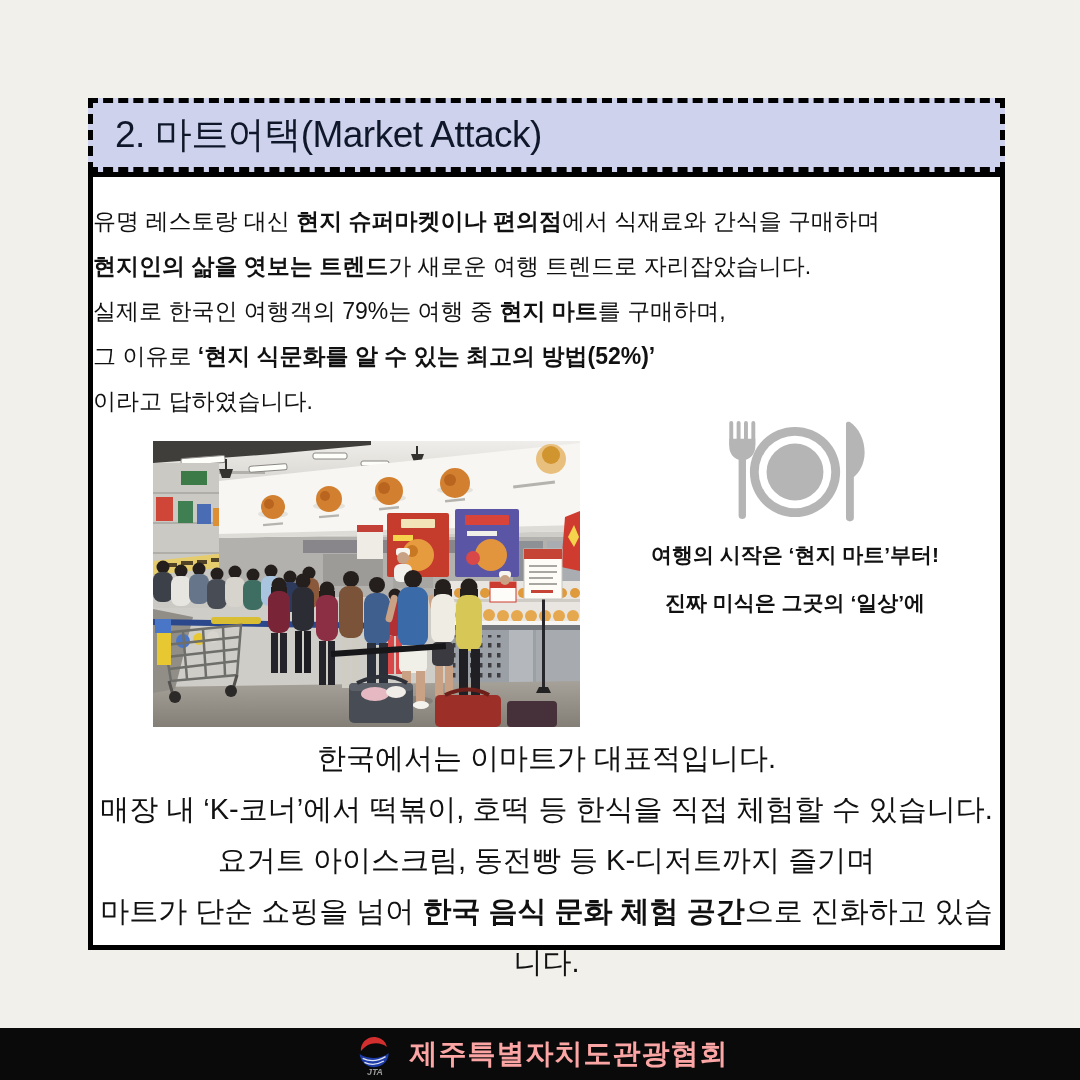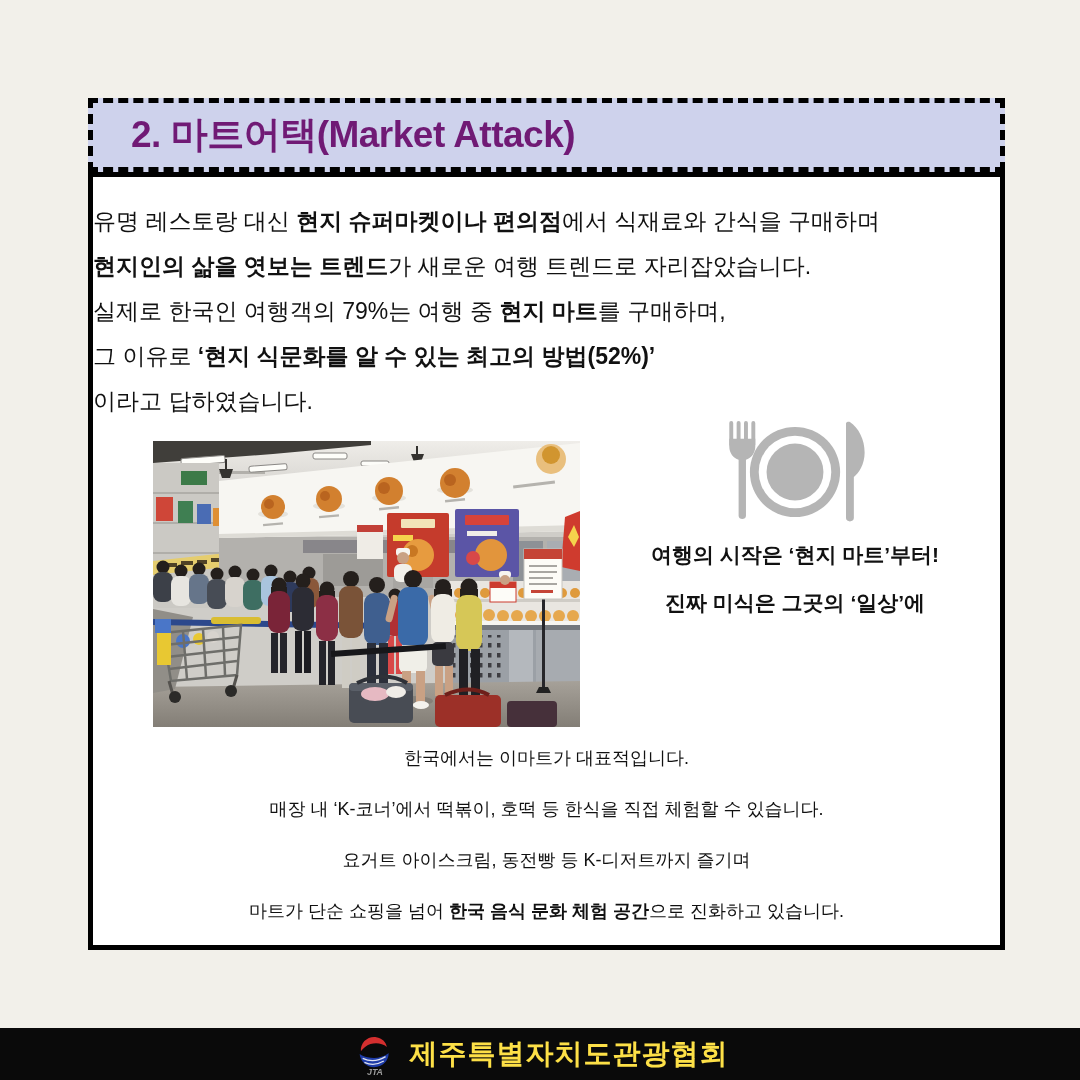--- a/index.html
+++ b/index.html
@@ -7,44 +7,44 @@
     position:relative;width:1080px;height:1080px;background:#f2f0ea;
     overflow:hidden;margin:0 auto;
     font-family:"Liberation Sans","DejaVu Sans",sans-serif;color:#111;
   }
   
   .header-box{
     position:absolute;left:88px;top:98px;width:917px;height:74px;
     background:#ced2ec;border:5px dashed #000;box-sizing:border-box;
     display:flex;align-items:center;padding-left:22px;
   }
-  .header-box h1{margin:16px;font-size:37px;font-weight:700;letter-spacing:-0.5px;color:#701a75;}
+  .header-box h1{margin:0;font-size:37px;font-weight:400;letter-spacing:-0.5px;color:#0f172a;}
   
   .card{
     position:absolute;left:88px;top:172px;width:917px;height:778px;
     background:#fff;border:5px solid #000;box-sizing:border-box;
   }
   .intro{position:absolute;top:22px;left:0;right:0;}
   .intro p{margin:0;text-align:left;font-size:23px;line-height:45px;}
   .intro b,.outro b{font-weight:800;}
   .photo{
     position:absolute;left:60px;top:264px;width:427px;height:286px;overflow:hidden;
   }
   .photo svg{display:block;width:100%;height:100%;}
   .callout{position:absolute;left:492px;top:244px;width:420px;text-align:center;}
   .callout .icon{display:block;margin:0 auto 10px;}
   .callout p{margin:4px;font-size:21px;font-weight:700;line-height:44px;}
   .outro{position:absolute;top:556px;left:0;right:0;}
-  .outro p{margin:0;text-align:center;font-size:18px;line-height:51px;}
+  .outro p{margin:0;text-align:center;font-size:29px;line-height:51px;}
   
   .footer{
     position:absolute;left:0;top:1028px;width:1080px;height:52px;background:#0a0a0a;
     display:flex;align-items:center;justify-content:center;gap:12px;
   }
-  .footer .org{color:#fde047;font-size:28px;font-weight:700;letter-spacing:1px;}
+  .footer .org{color:#fca5a5;font-size:28px;font-weight:700;letter-spacing:1px;}
   .footer svg{display:block;}
 </style>
 </head>
 <body>
 
 <div class="frame">
 
   <div class="header-box">
     <h1>2. 마트어택(Market Attack)</h1>
   </div>

